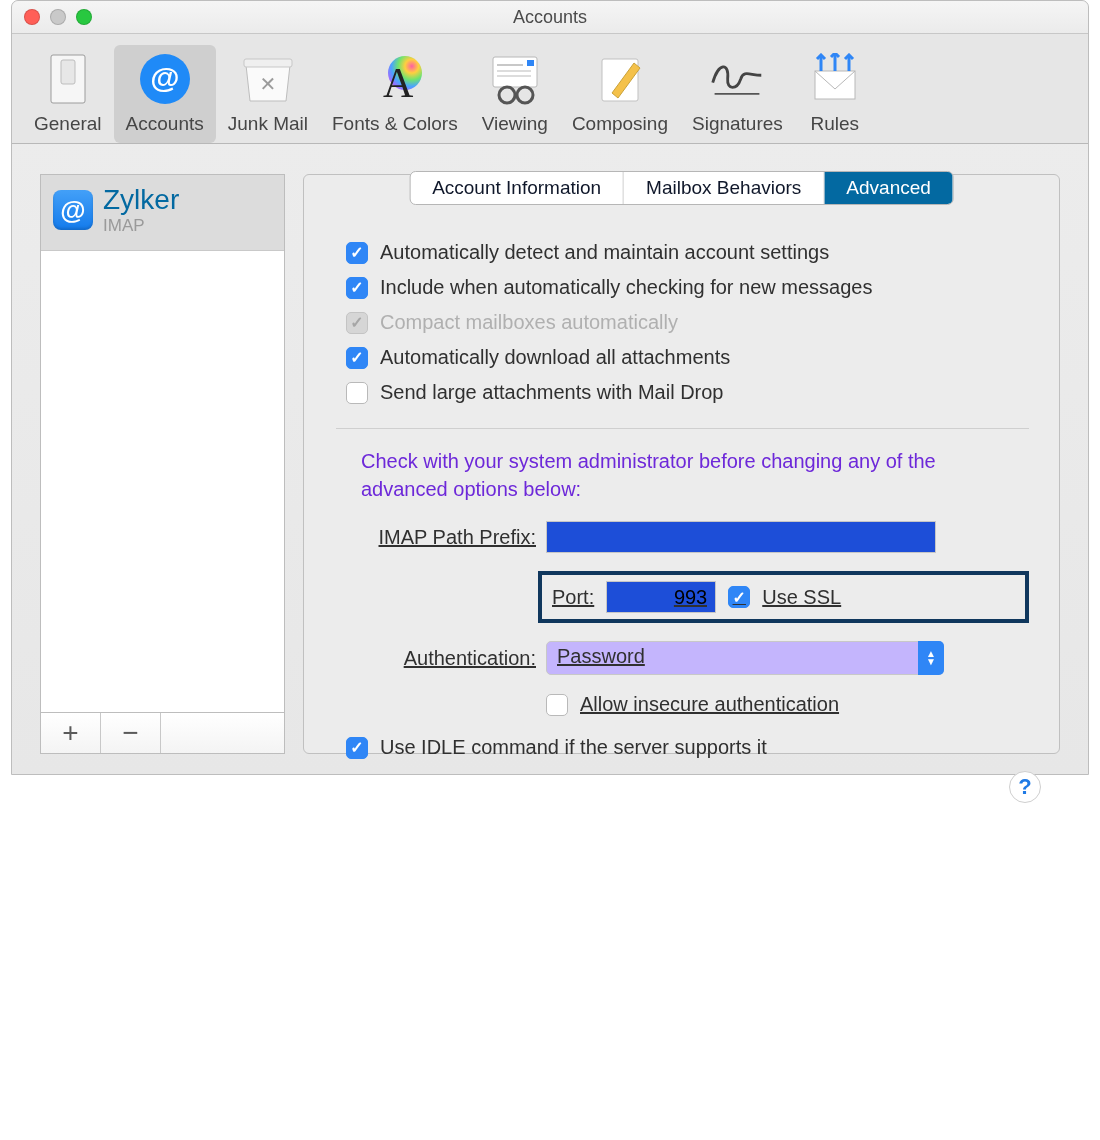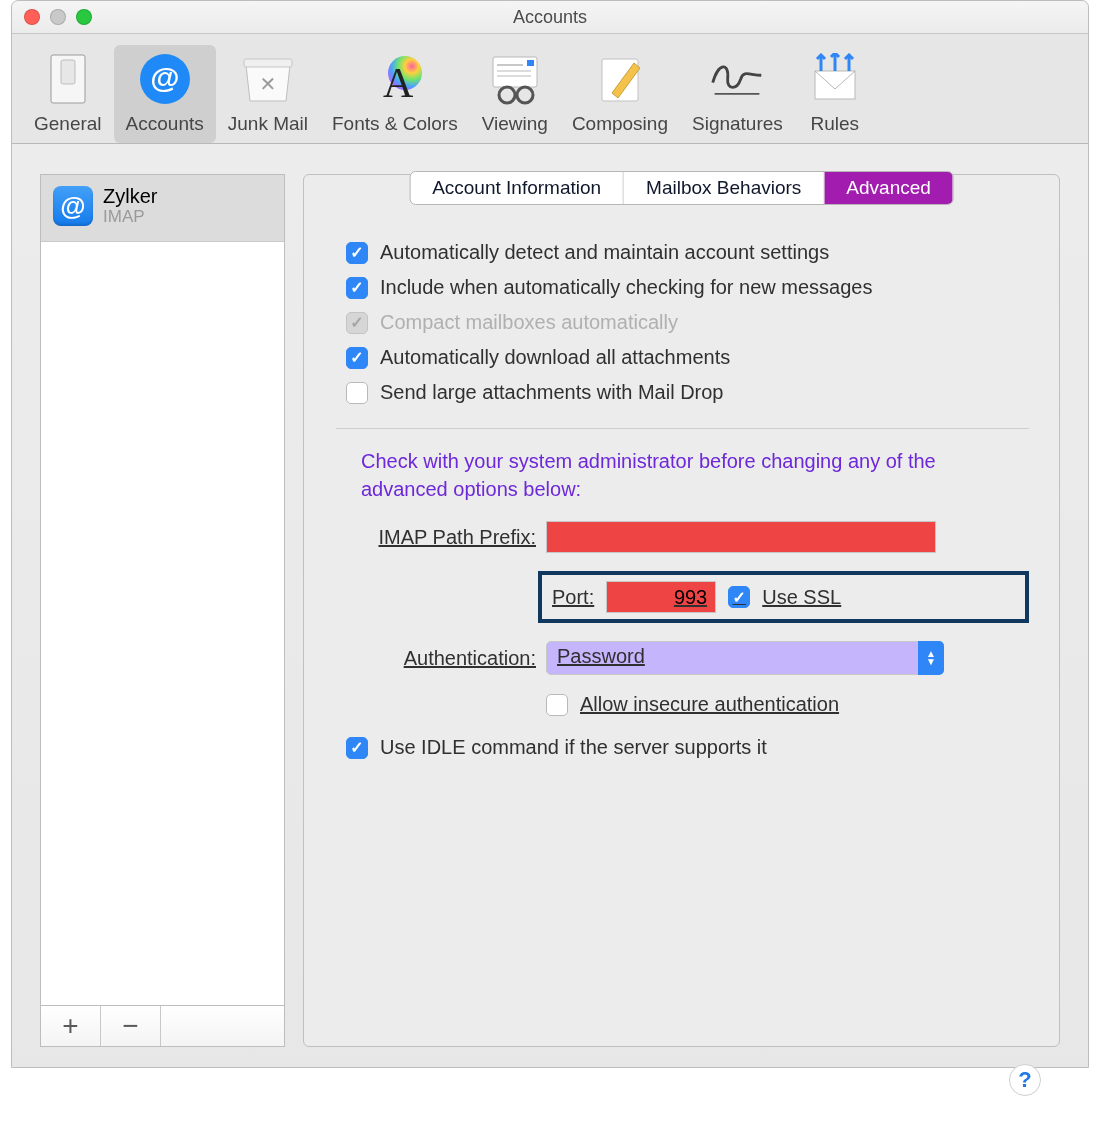--- a/index.html
+++ b/index.html
@@ -6,21 +6,21 @@
   html, body { margin:0; padding:0; }
   body {
     font-family: -apple-system, "Helvetica Neue", Helvetica, Arial, sans-serif;
     background:#fff;
     width:1100px;
     height:1140px;
     overflow:hidden;
   }
   .window {
     width:1078px;
-    height:1068px;
+    height:775px;
     margin:0 auto;
     background:linear-gradient(#ededed,#e7e7e7);
     border:1px solid #bdbdbd;
     border-radius:7px 7px 0 0;
     position:relative;
   }
   
   .titlebar {
     height:33px;
     border-bottom:1px solid #c7c7c7;
@@ -86,21 +86,21 @@
     background:#dcdcdc;
     border-bottom:1px solid #c9c9c9;
   }
   .acct-icon {
     width:40px; height:40px; border-radius:8px;
     background:linear-gradient(#43a0f8,#147bec);
     display:flex; align-items:center; justify-content:center;
     color:#fff; font-size:26px; font-weight:700;
     box-shadow: inset 0 -2px 3px rgba(0,0,0,0.15);
   }
-  .acct-name { font-size:20px; color:#000000; line-height:1.1;}
+  .acct-name { font-size:28px; color:#0369a1; line-height:1.1;}
   .acct-sub  { font-size:17px; color:#9a9a9a; }
   .sidebar-footer {
     display:flex;
     border:1px solid #bdbdbd;
     background:linear-gradient(#fff,#f4f4f4);
   }
   .sf-btn {
     width:60px; height:40px; border-right:1px solid #c8c8c8;
     display:flex; align-items:center; justify-content:center;
     font-size:28px; color:#5a5a5a; cursor:default;
@@ -125,21 +125,21 @@
     background:#fff;
     font-size:19px;
   }
   .seg {
     padding:5px 22px;
     border-right:1px solid #cfcfcf;
     color:#0f172a;
     white-space:nowrap;
   }
   .seg:last-child{border-right:none;}
-  .seg.sel { background:#a21caf; color:#fff;}
+  .seg.sel { background:#0369a1; color:#fff;}
 
   .panel-inner { padding:60px 30px 20px 42px; font-size:20px; color:#303030;}
 
   .check-row {
     display:flex; align-items:center; gap:12px;
     padding:6px 0;
   }
   .checkbox {
     width:22px; height:22px; border-radius:5px;
     border:1px solid #b9b9b9;
@@ -170,21 +170,21 @@
     grid-template-columns: 200px auto;
     row-gap:18px;
     align-items:center;
     margin-left:0;
     text-decoration:underline;
   }
   .form-label { text-align:right; padding-right:10px; font-size:20px;}
   .text-input {
     height:32px; width:390px;
     border:1px solid #c6c6c6;
-    background:#ef4444;
+    background:#1d4ed8;
     padding:2px 8px;
     font-size:20px;
     text-align:right;
   }
   .text-input.wide{ width:390px; text-align:left;}
   .port-input { width:110px;}
   .highlight-box{
     border:4px solid #10375d;
     padding:6px 10px;
     display:inline-flex;

